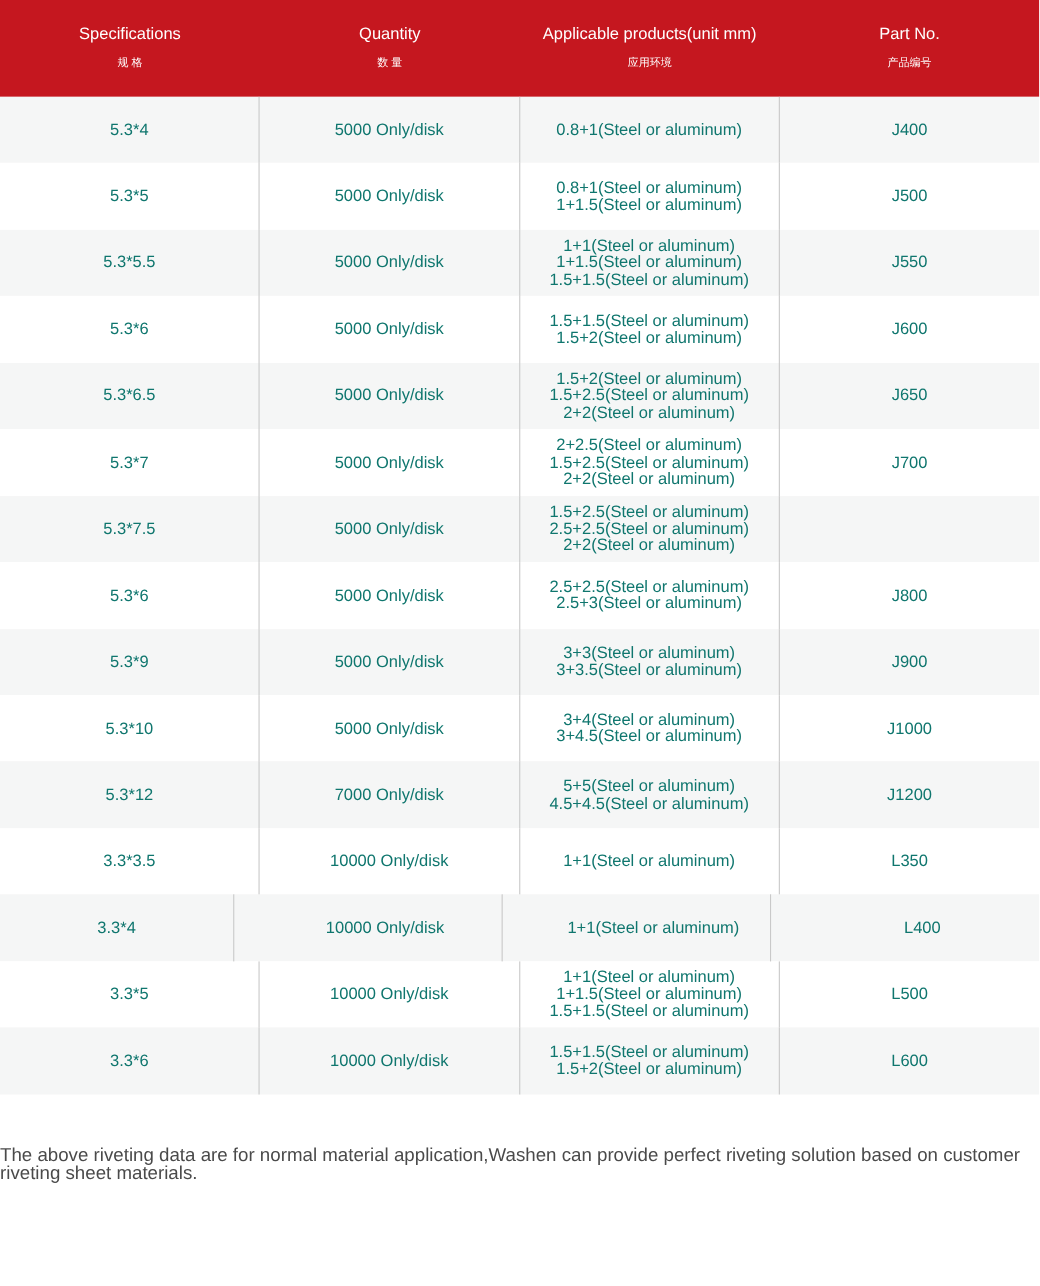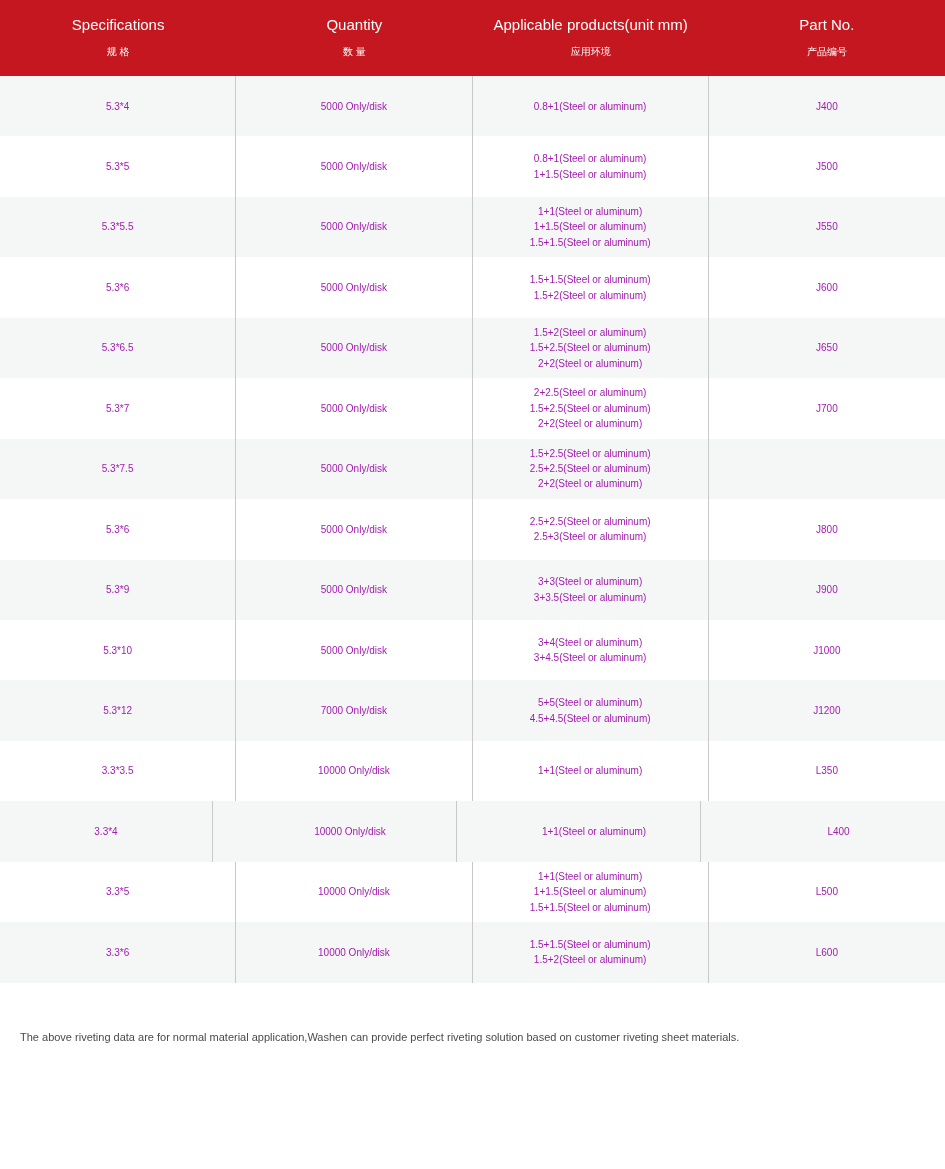--- a/index.html
+++ b/index.html
@@ -15,21 +15,21 @@
     background: #ffffff;
     overflow: hidden;
   }
   
   .spec-table {
     width: 945px;
   }
   .thead {
     display: grid;
     grid-template-columns: repeat(4, 1fr);
-    height: 76px;
+    height: 88px;
     background: #c5171f;
   }
   .hcell {
     display: flex;
     flex-direction: column;
     align-items: center;
     justify-content: center;
     color: #ffffff;
   }
   .hcell .h-en {
@@ -52,38 +52,37 @@
   }
   .trow.alt {
     background: #f5f6f6;
   }
   .cell {
     display: flex;
     flex-direction: column;
     align-items: center;
     justify-content: center;
     text-align: center;
-    font-size: 10px;
+    font-size: 15px;
     line-height: 15.3px;
-    color: #a21caf;
+    color: #0f766e;
   }
   .cell.with-divider {
     border-right: 1px solid #c9c9c9;
   }
   
   .footnote {
     margin-top: 46px;
     padding: 0;
     color: #4a4a4a;
   }
   .footnote .note-en {
     margin: 0;
-    font-size: 11px;
+    font-size: 17px;
     line-height: 17px;
-    padding-left: 20px;
   }
   .footnote .note-zh {
     margin: 9px 0 0 0;
     font-size: 13px;
     line-height: 17px;
   }
 </style>
 </head>
 <body>
 

